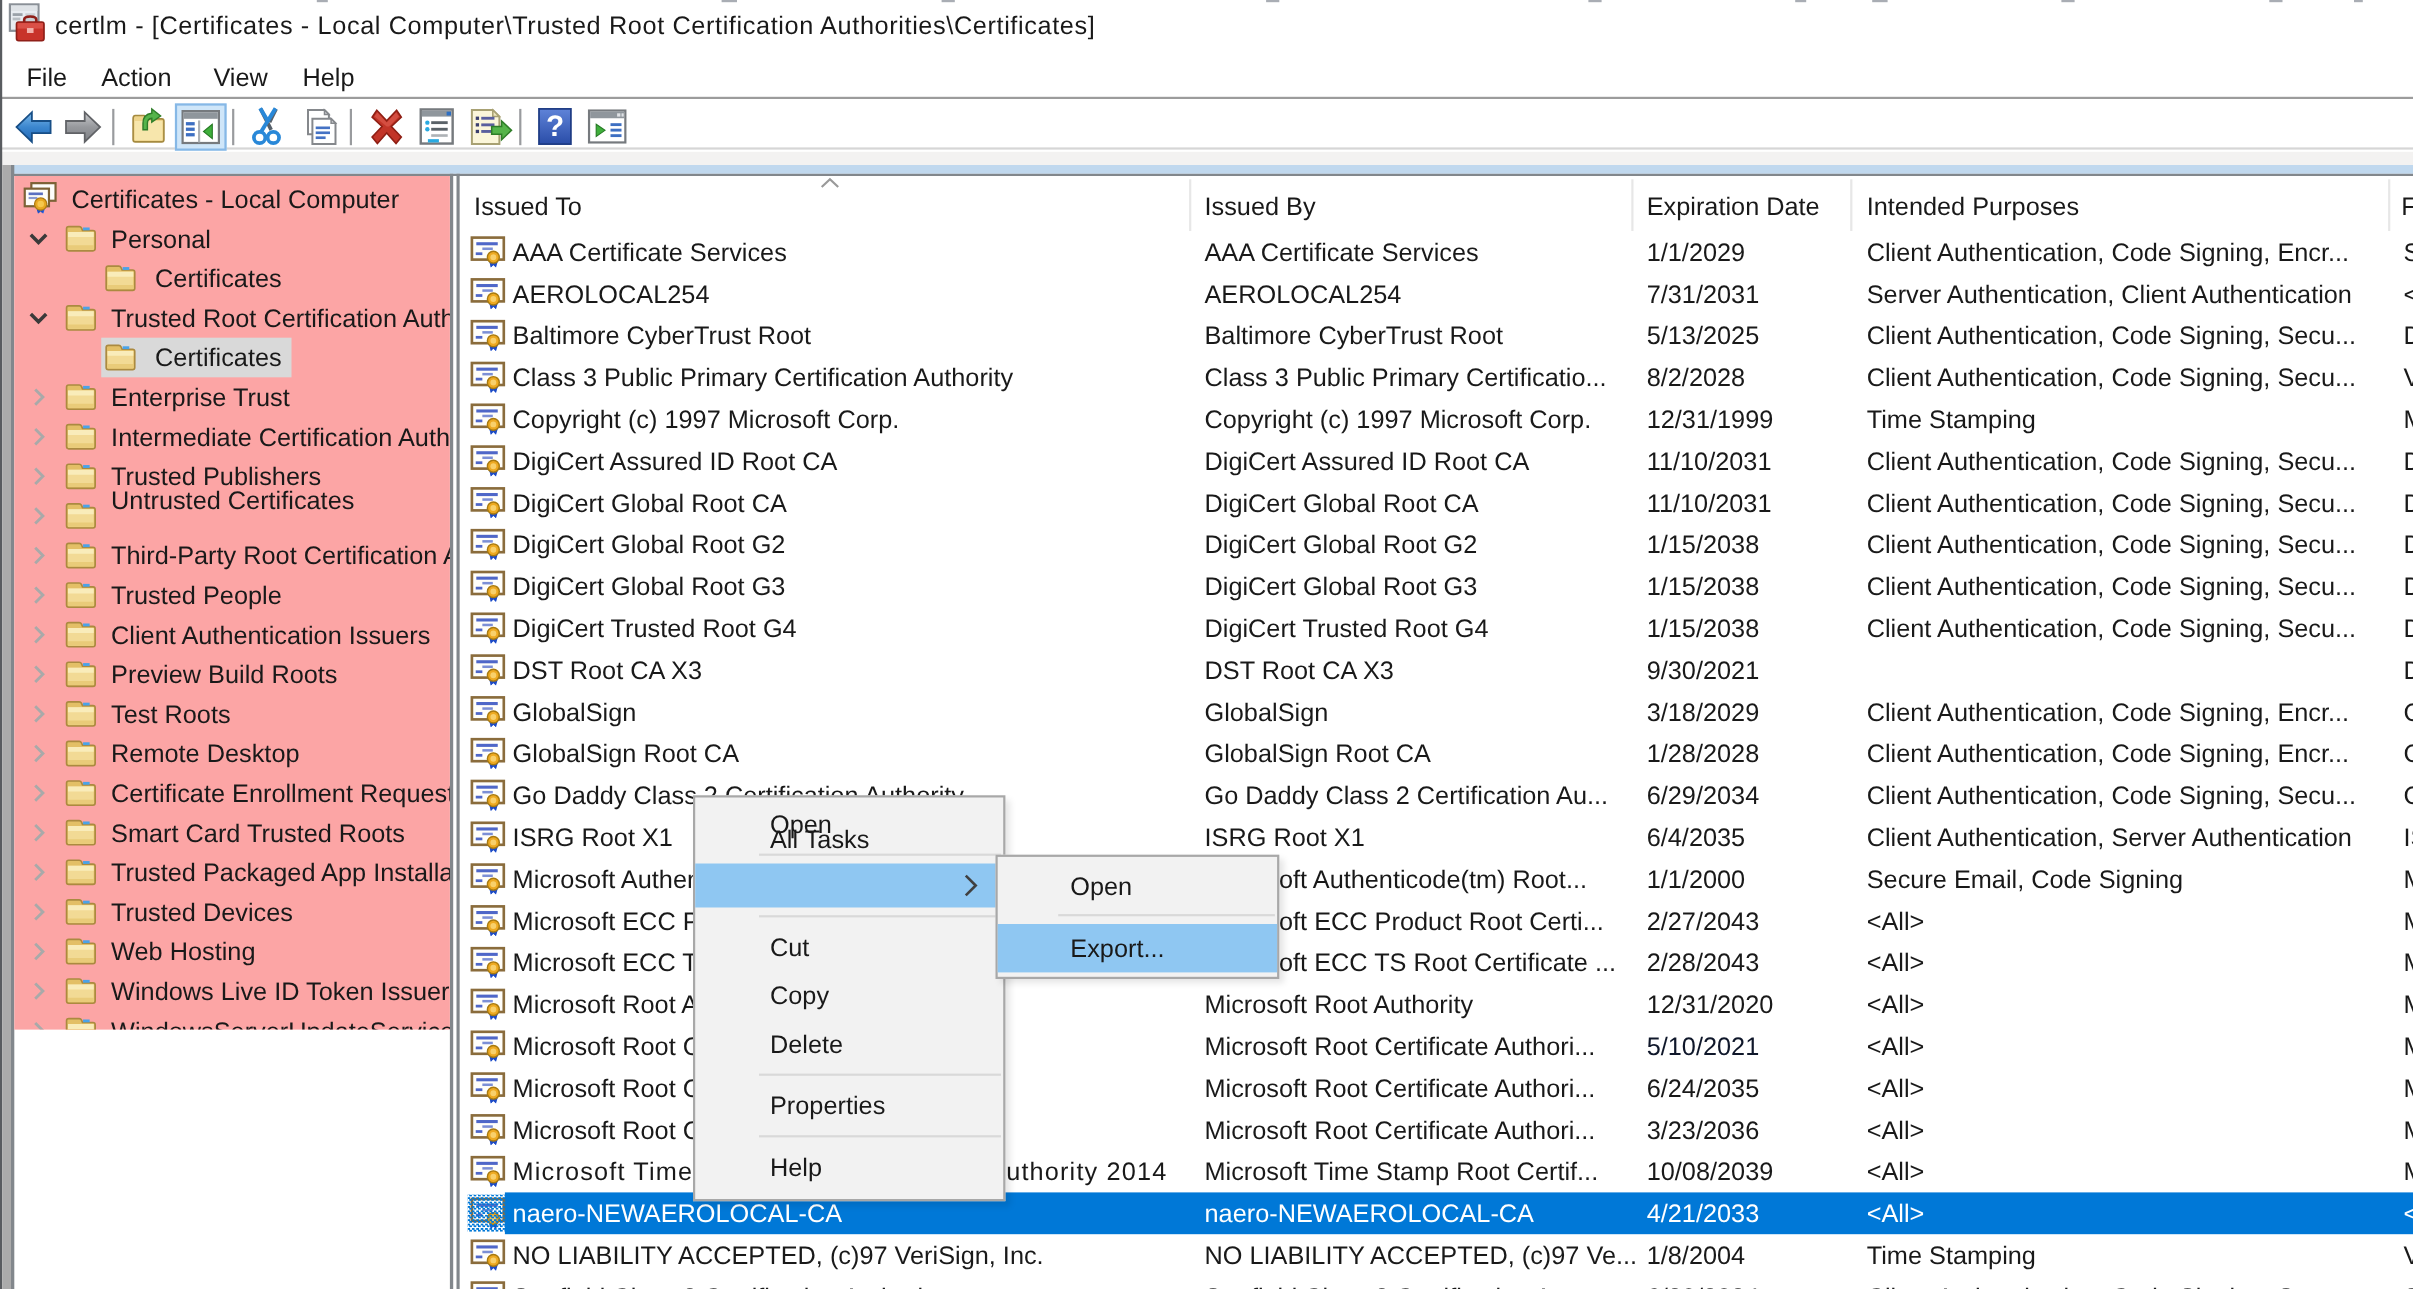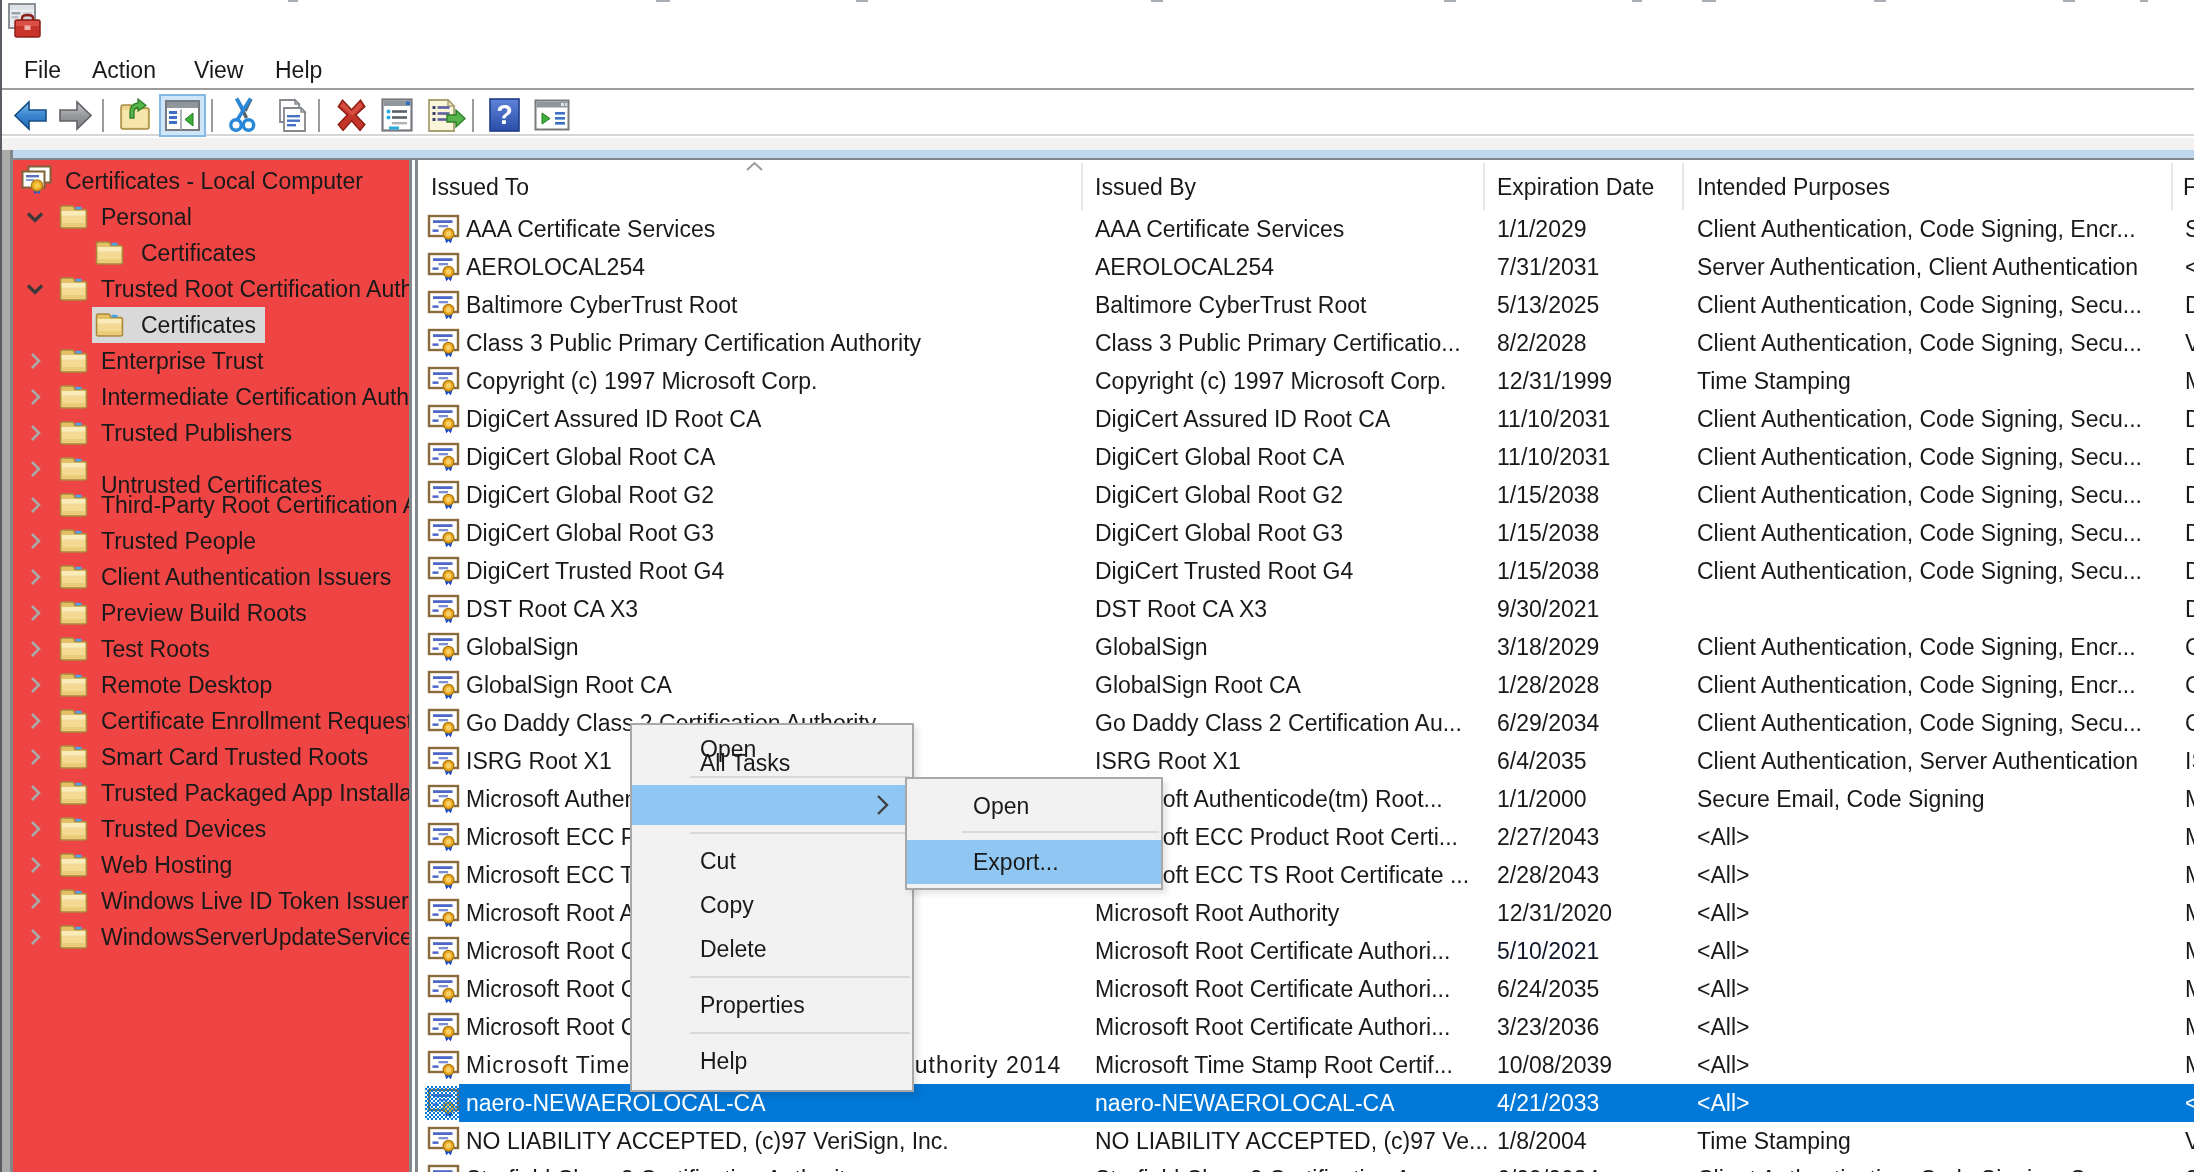--- a/index.html
+++ b/index.html
@@ -77,20 +77,21 @@
       <rect x="1" y="1" width="26" height="24" fill="#e8ecf1" stroke="#8a9097" stroke-width="2"></rect>
       <rect x="2" y="2" width="24" height="5" fill="#dfe3e7"></rect>
       <rect x="3.5" y="9" width="9" height="2.5" fill="#9aa1a8"></rect>
       <rect x="3.5" y="13" width="7" height="2.5" fill="#b8bec4"></rect>
       <rect x="15" y="9" width="9" height="8" fill="#ccd1d6"></rect>
       <path d="M14 17.5 v-2.5 q0 -3 5.5 -3 t5.5 3 v2.5" fill="none" stroke="#8f1f18" stroke-width="2.4"></path>
       <rect x="7" y="17" width="25" height="17" rx="2" fill="#c8332a" stroke="#8f1f18" stroke-width="1.5"></rect>
       <rect x="8" y="18" width="23" height="5" fill="#da5047"></rect>
       <rect x="16.5" y="22.5" width="6" height="4.5" fill="#f2b2ac"></rect>
     </svg>
+<div class="txt" style="left:50px;top:10px;letter-spacing:0.55px">certlm - [Certificates - Local Computer\Trusted Root Certification Authorities\Certificates]</div>
 <div class="txt" style="left:24px;top:57px">File</div>
 <div class="txt" style="left:92px;top:57px">Action</div>
 <div class="txt" style="left:194px;top:57px">View</div>
 <div class="txt" style="left:275px;top:57px">Help</div>
 <svg class="abs" width="36" height="34" style="left:13px;top:99px">
       <path d="M33 11 L16 11 L16 3 L2 16.5 L16 30 L16 22 L33 22 Z" fill="url(#gblue)" stroke="#174e86" stroke-width="1.6"></path>
     </svg>
 <svg class="abs" width="36" height="34" style="left:57px;top:99px">
       <path d="M3 11 L20 11 L20 3 L34 16.5 L20 30 L20 22 L3 22 Z" fill="url(#ggray)" stroke="#606266" stroke-width="1.6"></path>
     </svg>
@@ -165,21 +166,21 @@
 <svg class="abs" width="38" height="34" style="left:534px;top:99px">
       <rect x="1.5" y="1.5" width="33" height="29" fill="#fff" stroke="#767a7e" stroke-width="2"></rect>
       <rect x="2.5" y="2.5" width="31" height="6" fill="#8f969c"></rect>
       <rect x="27" y="4" width="3" height="3" fill="#dfe2e5"></rect>
       <rect x="31" y="4" width="2" height="3" fill="#dfe2e5"></rect>
       <path d="M8 14 L16 19.5 L8 25 Z" fill="#3faf3b" stroke="#267a24" stroke-width="1"></path>
       <rect x="21" y="13" width="10" height="2.6" fill="#3d6fc2"></rect>
       <rect x="21" y="18" width="10" height="2.6" fill="#3d6fc2"></rect>
       <rect x="21" y="23" width="10" height="2.6" fill="#3d6fc2"></rect>
     </svg>
-<div class="abs" style="left:13px;top:160px;width:396px;height:1012px;background:#ef4444;overflow:hidden">
+<div class="abs" style="left:13px;top:160px;width:396px;height:776px;background:#fca5a5;overflow:hidden">
 <svg class="abs" width="32" height="32" style="left:7px;top:5px">
         <use href="#rooticon"></use>
       </svg>
 <div class="txt" style="left:52px;top:6px;line-height:30px">Certificates - Local Computer</div>
 <svg class="abs" width="20" height="12" style="left:13px;top:52px">
         <path d="M2 1.5 L9 8.5 L16 1.5" fill="none" stroke="#3a3a3a" stroke-width="3.2"></path>
       </svg>
 <svg class="abs" width="29" height="28" style="left:46px;top:43px">
         <use href="#folder"></use>
       </svg>
@@ -220,21 +221,21 @@
 <svg class="abs" width="29" height="28" style="left:46px;top:259px">
         <use href="#folder"></use>
       </svg>
 <div class="txt" style="left:88px;top:258px;line-height:30px">Trusted Publishers</div>
 <svg class="abs" width="12" height="20" style="left:17px;top:300px">
         <path d="M2 2 L9 9 L2 16" fill="none" stroke="#a9a9a9" stroke-width="2.6"></path>
       </svg>
 <svg class="abs" width="29" height="28" style="left:46px;top:295px">
         <use href="#folder"></use>
       </svg>
-<div class="txt" style="left:88px;top:310px;line-height:30px">Untrusted Certificates</div>
+<div class="txt" style="left:88px;top:280px;line-height:30px">Untrusted Certificates</div>
 <svg class="abs" width="12" height="20" style="left:17px;top:336px">
         <path d="M2 2 L9 9 L2 16" fill="none" stroke="#a9a9a9" stroke-width="2.6"></path>
       </svg>
 <svg class="abs" width="29" height="28" style="left:46px;top:331px">
         <use href="#folder"></use>
       </svg>
 <div class="txt" style="left:88px;top:330px;line-height:30px">Third-Party Root Certification Authorities</div>
 <svg class="abs" width="12" height="20" style="left:17px;top:372px">
         <path d="M2 2 L9 9 L2 16" fill="none" stroke="#a9a9a9" stroke-width="2.6"></path>
       </svg>

